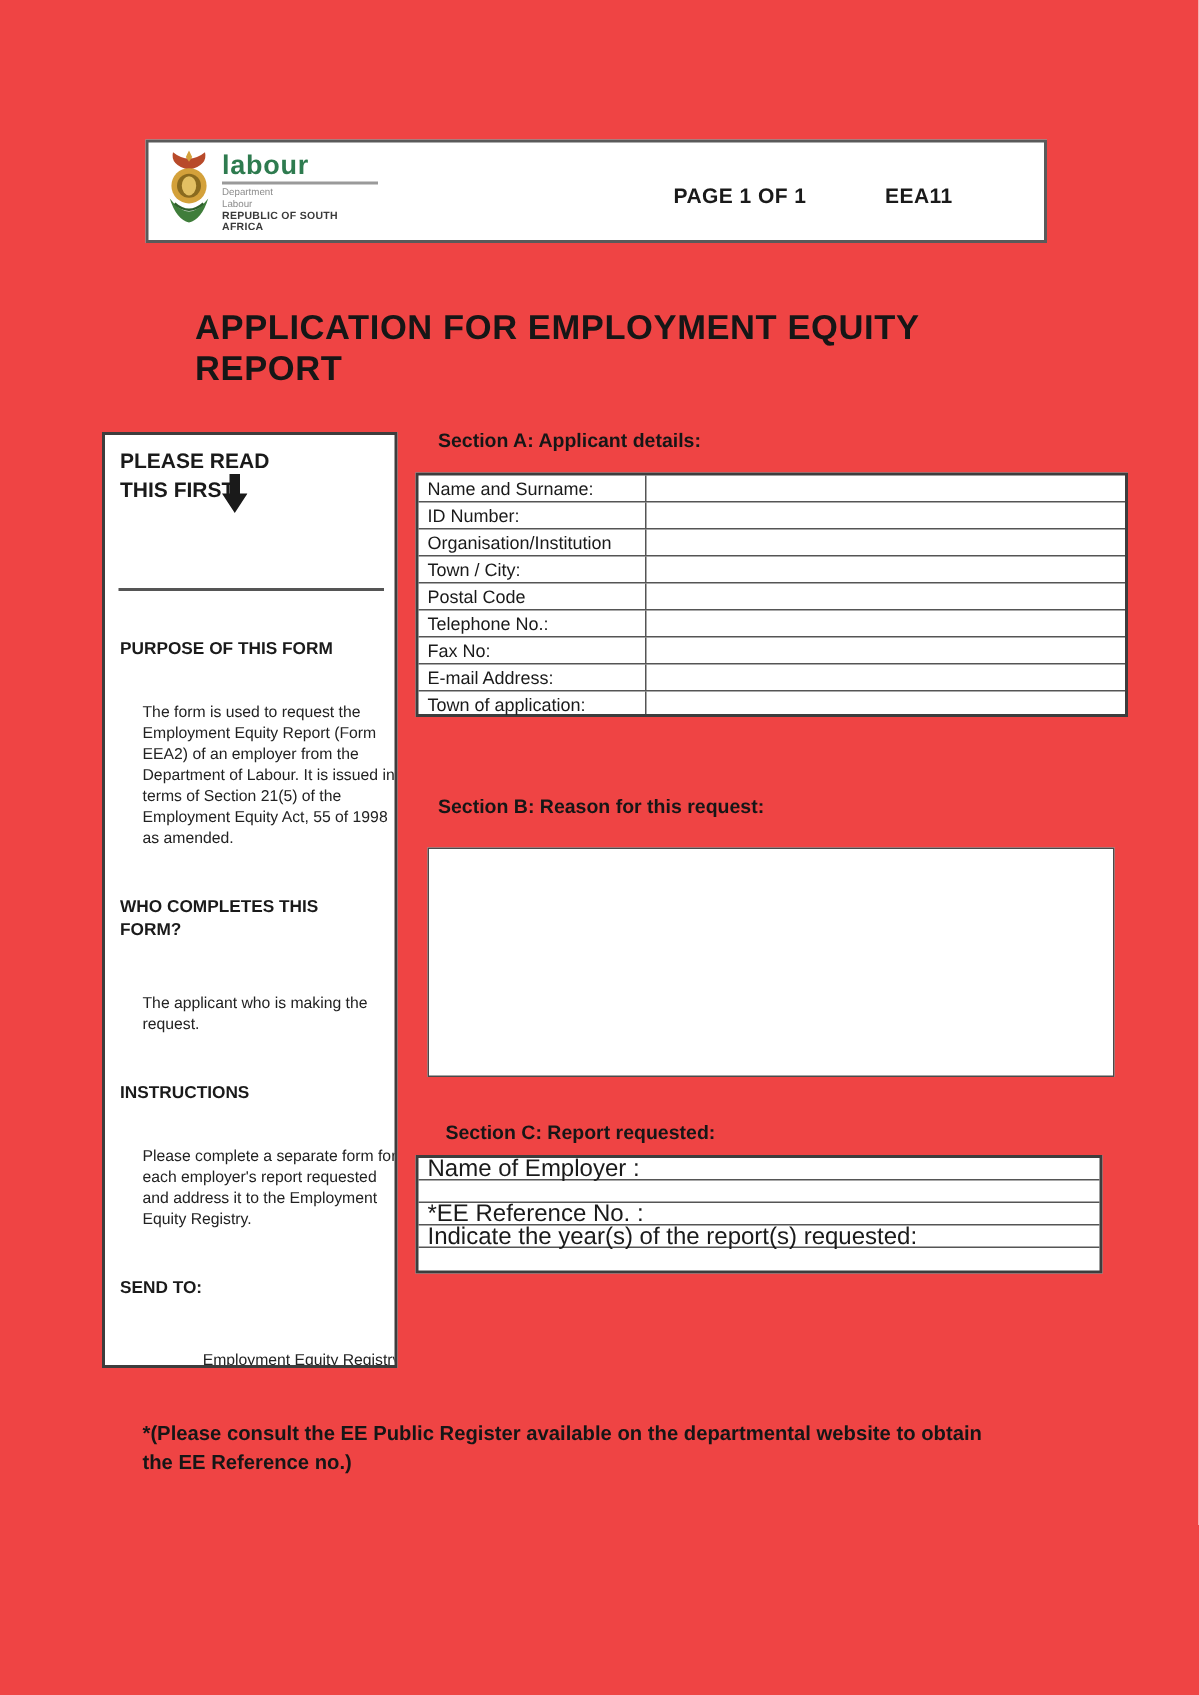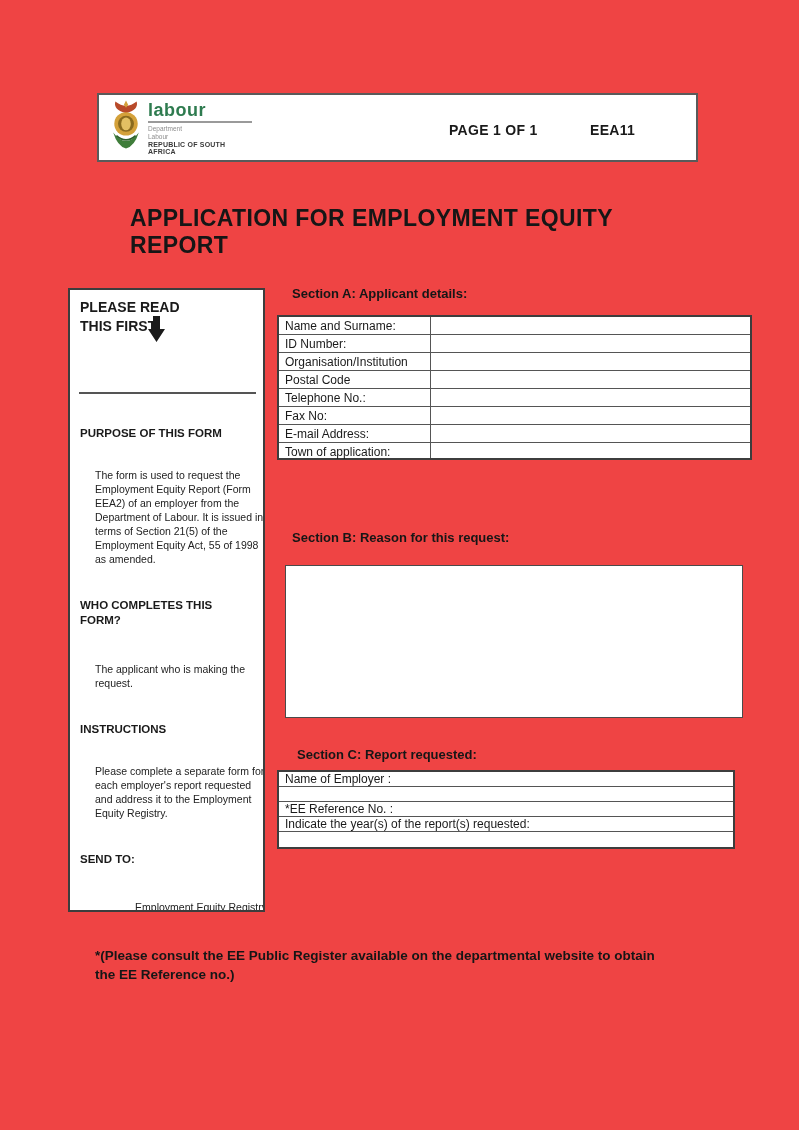--- a/index.html
+++ b/index.html
@@ -64,21 +64,21 @@
   .r47{height:47px;}
   .r15{height:15px;}
   .reason-box{
     position:absolute;left:285px;top:565px;width:458px;height:153px;
     border:1.5px solid #4a4a4a;box-sizing:border-box;background:#fff;
   }
   .table-c{
     position:absolute;left:277px;top:770px;width:458px;
     border:2px solid #3d3d3d;box-sizing:border-box;background:#fff;
   }
-  .table-c .row{border-bottom:1px solid #555;font-size:12px;padding:0 16px 0 6px;line-height:15px;box-sizing:border-box;}
+  .table-c .row{border-bottom:1px solid #555;font-size:16px;padding:0 16px 0 6px;line-height:15px;box-sizing:border-box;}
   .table-c .row:last-child{border-bottom:none;}
   
   .footer-note{
     position:absolute;left:95px;top:946px;width:565px;
     font-size:13.5px;font-weight:bold;line-height:19px;color:#161616;
   }
 </style>
 </head>
 <body>
 
@@ -139,20 +139,24 @@
     </div>
     <div class="row r17">
       <div class="lbl">ID Number:</div>
       <div class="val"></div>
     </div>
     <div class="row r17">
       <div class="lbl">Organisation/Institution</div>
       <div class="val"></div>
     </div>
     <div class="row r17">
+      <div class="lbl">Town / City:</div>
+      <div class="val"></div>
+    </div>
+    <div class="row r17">
       <div class="lbl">Postal Code</div>
       <div class="val"></div>
     </div>
     <div class="row r17">
       <div class="lbl">Telephone No.:</div>
       <div class="val"></div>
     </div>
     <div class="row r17">
       <div class="lbl">Fax No:</div>
       <div class="val"></div>

